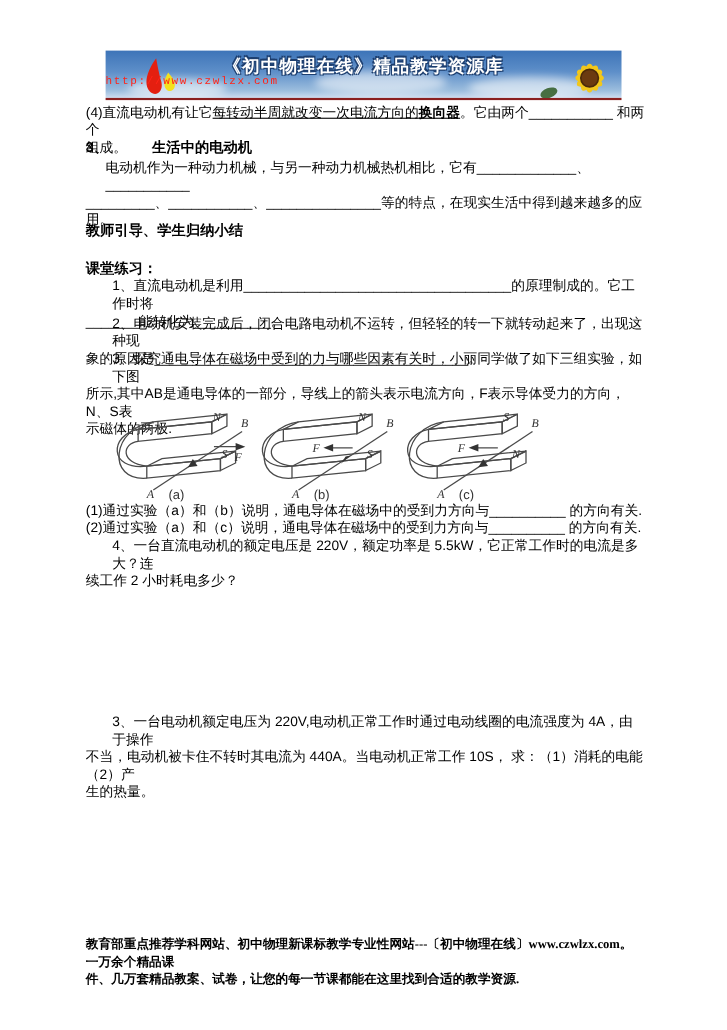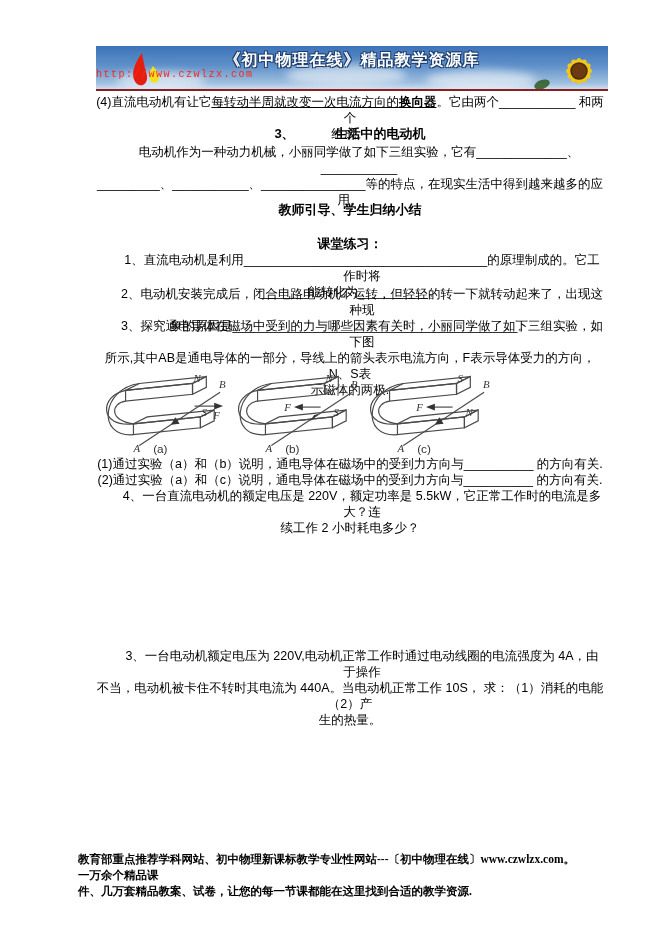--- a/index.html
+++ b/index.html
@@ -1,27 +1,27 @@
 <!DOCTYPE html>
 <html><head>
 <meta charset="utf-8">
 <style>
   html,body{margin:0;padding:0;background:#ffffff;}
   .page{position:relative;width:661px;height:936px;background:#fff;overflow:hidden;
         font-family:"Liberation Sans",sans-serif;color:#000;}
-  .block{position:absolute;left:96px;width:508px;font-size:12.5px;line-height:16px;text-align:center;}
+  .block{position:absolute;left:78px;width:508px;font-size:12.5px;line-height:16px;}
   .indent{padding-left:24px;}
   .indent-sm{padding-left:18px;}
   .bold{font-weight:bold;}
   .uline{text-decoration:underline;}
   .heading{font-weight:bold;font-size:13px;}
   
   .banner{position:absolute;left:96px;top:46px;width:469px;height:43px;overflow:hidden;
           background:linear-gradient(180deg,#3d74b8 0%,#5e8fc9 45%,#9dbede 85%,#cdddf0 100%);
-          border-bottom:2px solid #8a1f1f;padding-left:43px;}
+          border-bottom:2px solid #8a1f1f;}
   .cloud{position:absolute;background:#fff;opacity:.55;border-radius:50%;filter:blur(4px);}
   .banner-title{position:absolute;left:0;right:0;top:4px;text-align:center;font-weight:bold;
           font-size:16px;letter-spacing:1px;color:#ffffff;
           text-shadow:1px 1px 0 #1d3e6e,-1px -1px 0 #1d3e6e,1px -1px 0 #1d3e6e,-1px 1px 0 #1d3e6e;}
   .banner-url{position:absolute;left:0;right:30px;top:23px;font-weight:normal;
           font-size:10px;letter-spacing:1.5px;color:#ff2418;font-family:"Liberation Mono",monospace;}
   .logo{position:absolute;left:30px;top:6px;}
   .sunflower{position:absolute;right:2px;bottom:-6px;}
   .leaf{position:absolute;right:58px;bottom:0px;width:16px;height:9px;background:#2e5b23;
         border-radius:50%;transform:rotate(-20deg);opacity:.85;}
@@ -75,21 +75,21 @@
   <div class="block" style="top:94px;">
     <div><span>(4)直流电动机有让它</span><span class="uline">每转动半周就改变一次电流方向的</span><span class="uline bold">换向器</span><span>。它由两个___________ 和两个</span></div>
     <div>组成。</div>
   </div>
 
   <div class="block heading" style="top:126px;">
     <span>3、</span><span style="display:inline-block;width:40px;"></span><span>生活中的电动机</span>
   </div>
 
   <div class="block" style="top:144px;">
-    <div class="indent-sm">电动机作为一种动力机械，小丽同学做了如下三组实验，它有_____________、___________</div>
+    <div class="indent-sm">电动机作为一种动力机械，与另一种动力机械热机相比，它有_____________、___________</div>
     <div>_________、___________、_______________等的特点，在现实生活中得到越来越多的应用。</div>
   </div>
 
   <div class="block heading" style="top:236px;">课堂练习：</div>
 
   <div class="block heading" style="top:202px;">教师引导、学生归纳小结</div>
 
   <div class="block" style="top:252px;">
     <div class="indent">1、直流电动机是利用___________________________________的原理制成的。它工作时将</div>
     <div>_______能转化为__________。</div>

